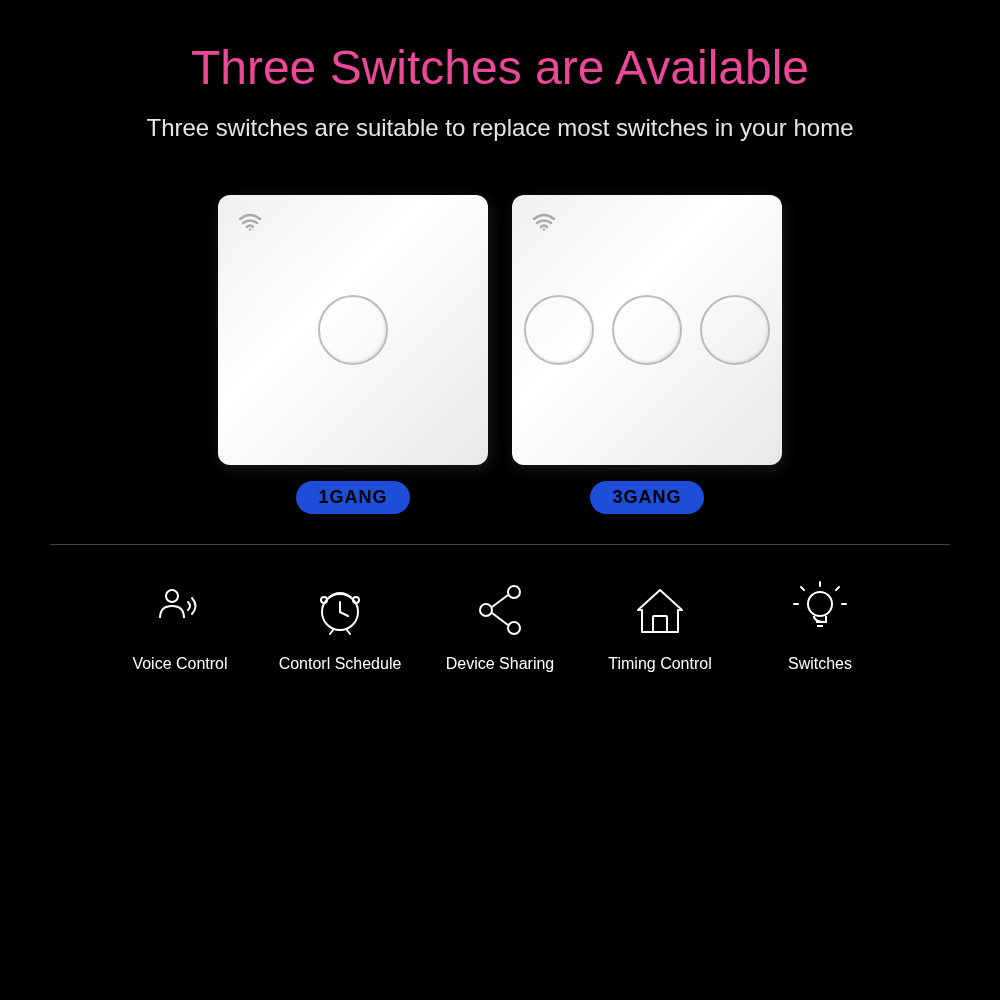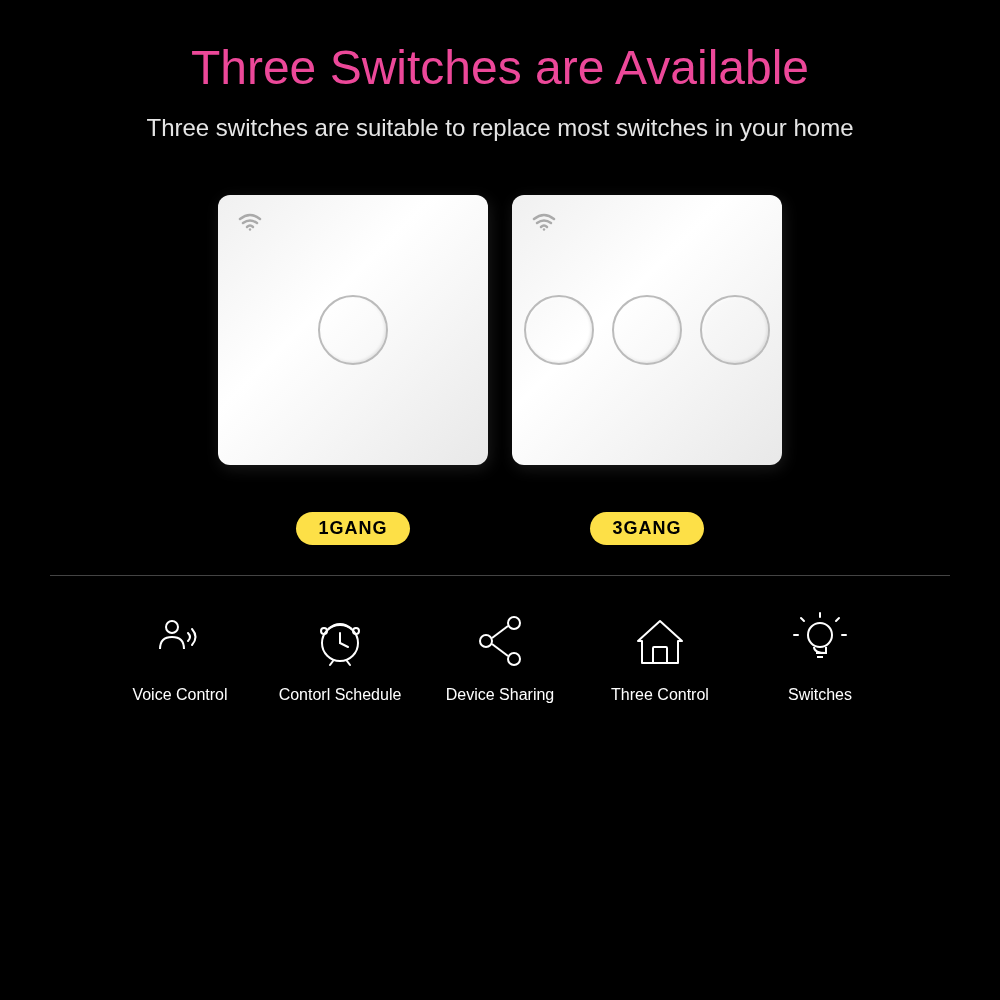--- a/index.html
+++ b/index.html
@@ -87,28 +87,27 @@
     .touch-btn {
       width: 70px;
       height: 70px;
       border-radius: 50%;
       border: 2.5px solid #bbb;
       background: transparent;
       box-shadow: inset 1px 1px 3px rgba(255,255,255,0.8), inset -1px -1px 3px rgba(0,0,0,0.1);
     }
 
     .gang-label {
-      background: #fde047;
+      background: #1d4ed8;
       color: #000;
       border-radius: 20px;
       padding: 6px 22px;
       font-size: 18px;
       font-weight: 700;
       letter-spacing: 1px;
-      margin-top: 31px;
     }
 
     .divider {
       width: 900px;
       height: 1px;
       background: #444;
       margin: 20px 0 30px;
     }
 
     .features-row {
@@ -256,21 +255,21 @@
 
   <div class="feature-item">
     <div class="feature-icon">
       <svg viewBox="0 0 60 60">
 
         <path d="M30 10 L52 30 L48 30 L48 52 L12 52 L12 30 L8 30 Z" stroke="#fff" stroke-width="2" fill="none" stroke-linejoin="round"></path>
 
         <rect x="23" y="36" width="14" height="16" rx="1" stroke="#fff" stroke-width="2" fill="none"></rect>
       </svg>
     </div>
-    <span class="feature-label">Three Control</span>
+    <span class="feature-label">Timing Control</span>
   </div>
 
   <div class="feature-item">
     <div class="feature-icon">
       <svg viewBox="0 0 60 60">
 
         <circle cx="30" cy="24" r="12" stroke="#fff" stroke-width="2" fill="none"></circle>
         <path d="M24 36 Q24 42 36 42 Q36 42 36 36" stroke="#fff" stroke-width="2" fill="none"></path>
         <line x1="26" y1="42" x2="34" y2="42" stroke="#fff" stroke-width="2"></line>
         <line x1="27" y1="46" x2="33" y2="46" stroke="#fff" stroke-width="2"></line>

